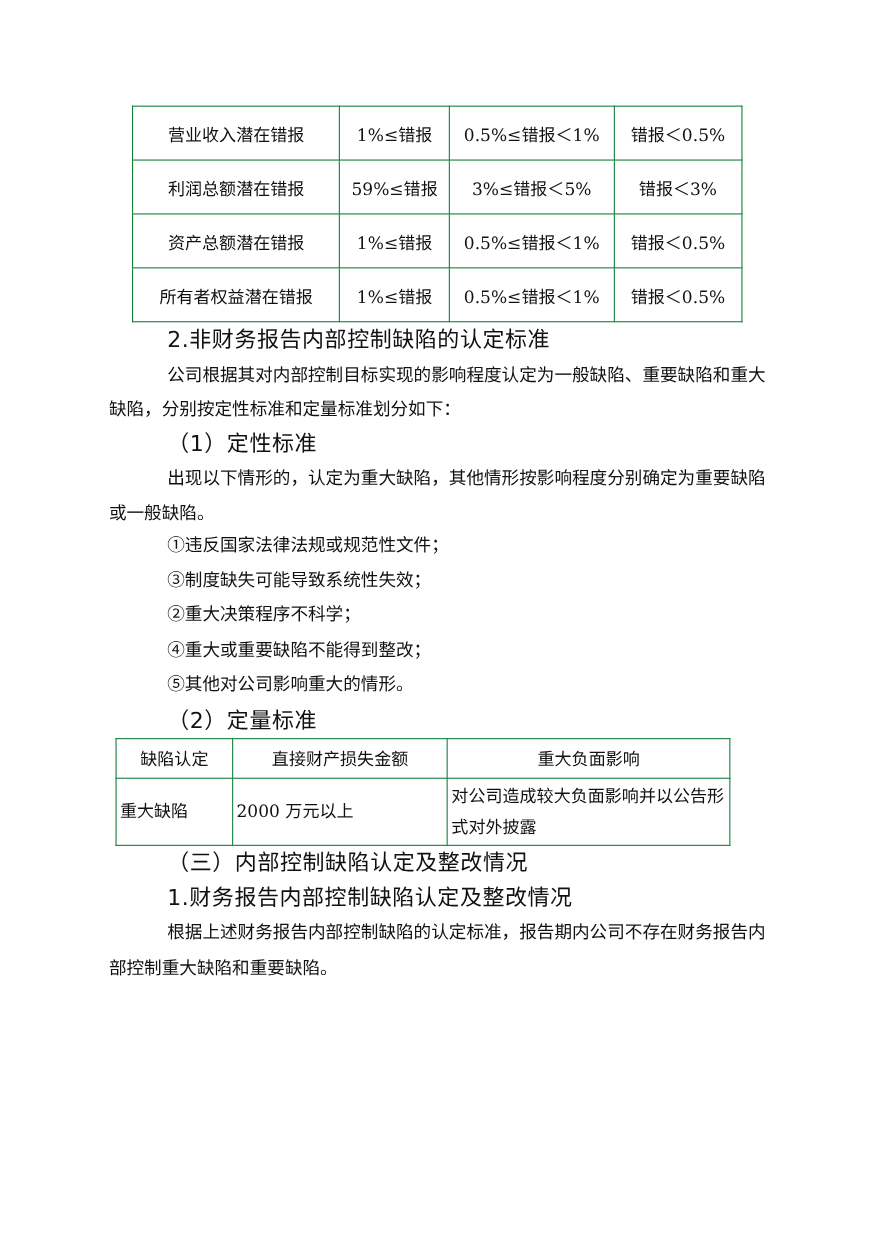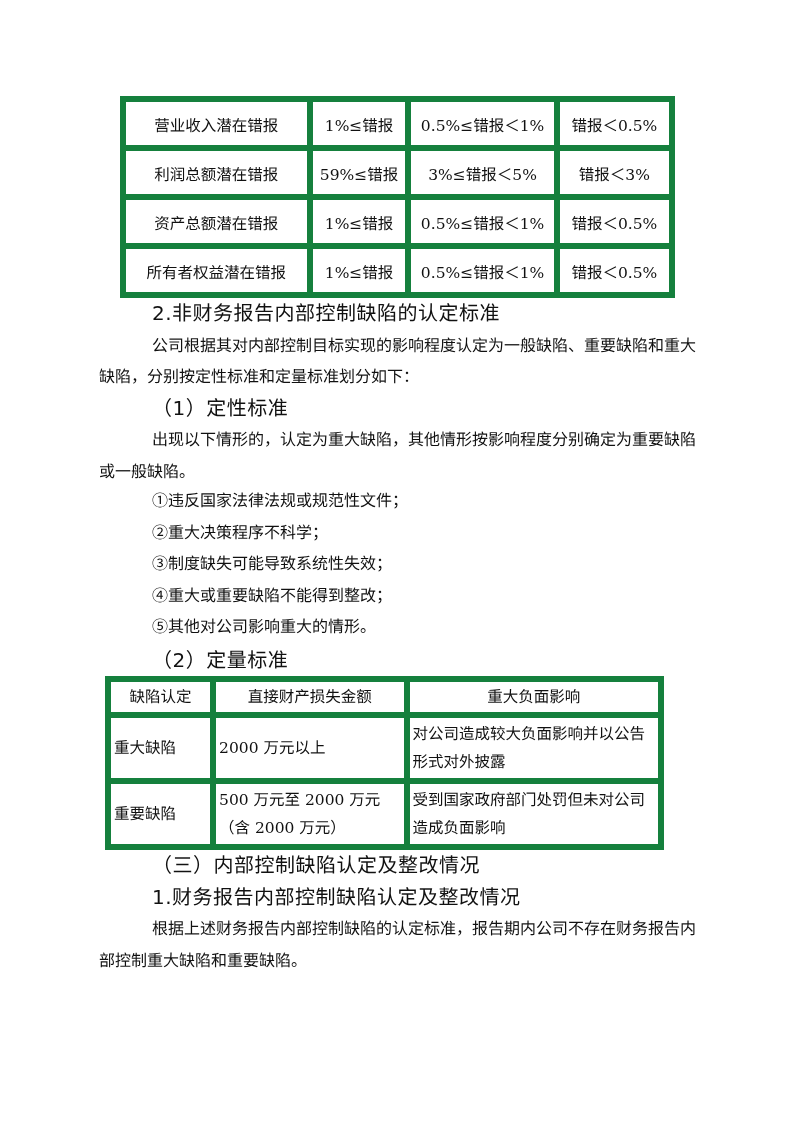--- a/index.html
+++ b/index.html
@@ -41,21 +41,21 @@
     text-indent: 53px;
     margin: 0;
     font-family: Liberation Mono, monospace;
   }
   
   table.doc-table {
     border-collapse: collapse;
     table-layout: fixed;
   }
   table.doc-table td, table.doc-table th {
-    border: 6px solid #15803d;
+    border: 1px solid #15803d;
     font-weight: normal;
     font-size: 15.5px;
     color: #111111;
     box-sizing: border-box;
   }
   table.t1 {
     margin-left: 21px;
     width: 555px;
   }
   table.t1 td {
@@ -124,22 +124,22 @@
       </tr>
     </tbody>
   </table>
 
   <p class="heading">2.非财务报告内部控制缺陷的认定标准</p>
   <p class="para">公司根据其对内部控制目标实现的影响程度认定为一般缺陷、重要缺陷和重大缺陷，分别按定性标准和定量标准划分如下：</p>
 
   <p class="heading">（1）定性标准</p>
   <p class="para">出现以下情形的，认定为重大缺陷，其他情形按影响程度分别确定为重要缺陷或一般缺陷。</p>
   <p class="list-line">①违反国家法律法规或规范性文件；</p>
+  <p class="list-line">③制度缺失可能导致系统性失效；</p>
   <p class="list-line">②重大决策程序不科学；</p>
-  <p class="list-line">③制度缺失可能导致系统性失效；</p>
   <p class="list-line">④重大或重要缺陷不能得到整改；</p>
   <p class="list-line">⑤其他对公司影响重大的情形。</p>
 
   <p class="heading">（2）定量标准</p>
 
   <table class="doc-table t2">
     <colgroup>
       <col style="width:19%">
         <col style="width:35%">
         <col style="width:46%">
@@ -148,25 +148,20 @@
       <tr class="t2-header">
         <td>缺陷认定</td>
         <td>直接财产损失金额</td>
         <td>重大负面影响</td>
       </tr>
       <tr class="r1">
         <td class="center">重大缺陷</td>
         <td>2000 万元以上</td>
         <td>对公司造成较大负面影响并以公告形式对外披露</td>
       </tr>
-      <tr class="r2">
-        <td class="center">重要缺陷</td>
-        <td>500 万元至 2000 万元（含 2000 万元）</td>
-        <td>受到国家政府部门处罚但未对公司造成负面影响</td>
-      </tr>
     </tbody>
   </table>
 
   <p class="heading">（三）内部控制缺陷认定及整改情况</p>
   <p class="heading">1.财务报告内部控制缺陷认定及整改情况</p>
   <p class="para">根据上述财务报告内部控制缺陷的认定标准，报告期内公司不存在财务报告内部控制重大缺陷和重要缺陷。</p>
 
 </div>
 
 </body></html>

